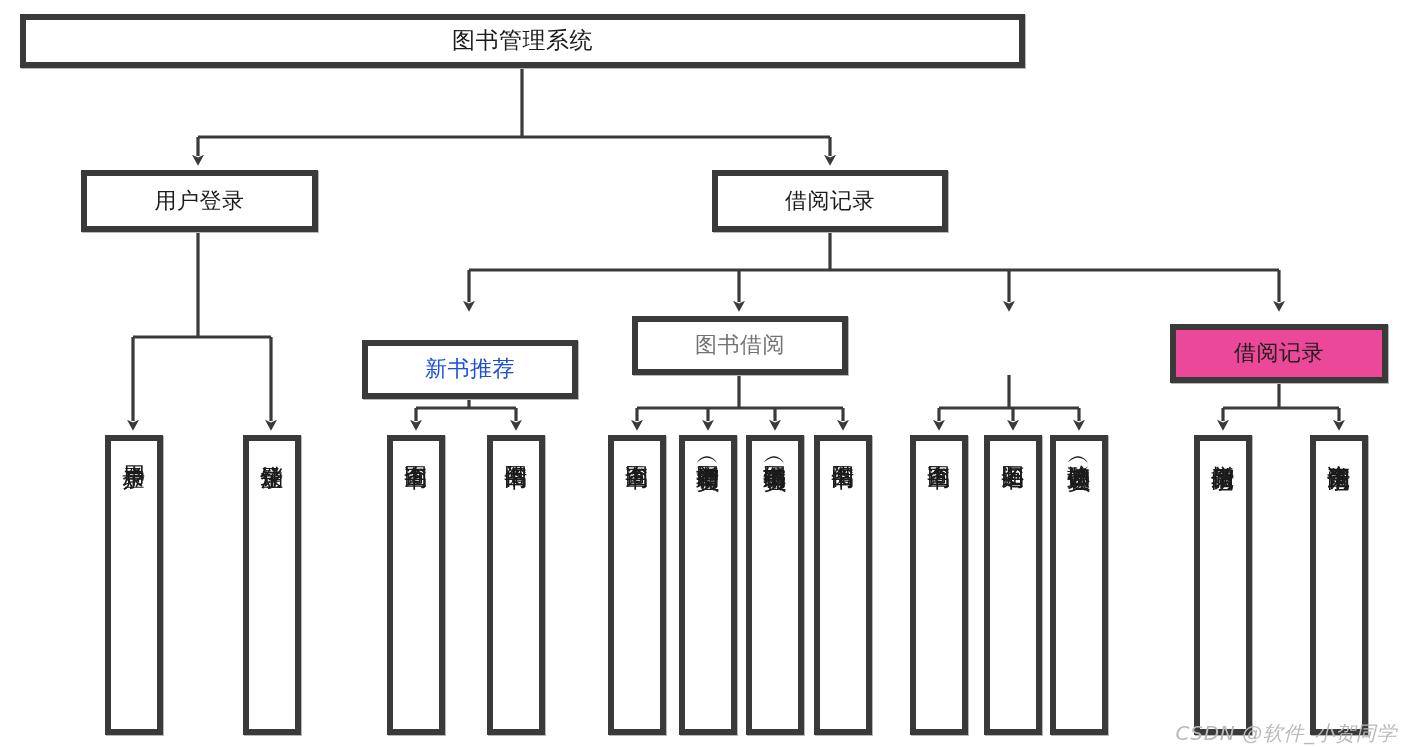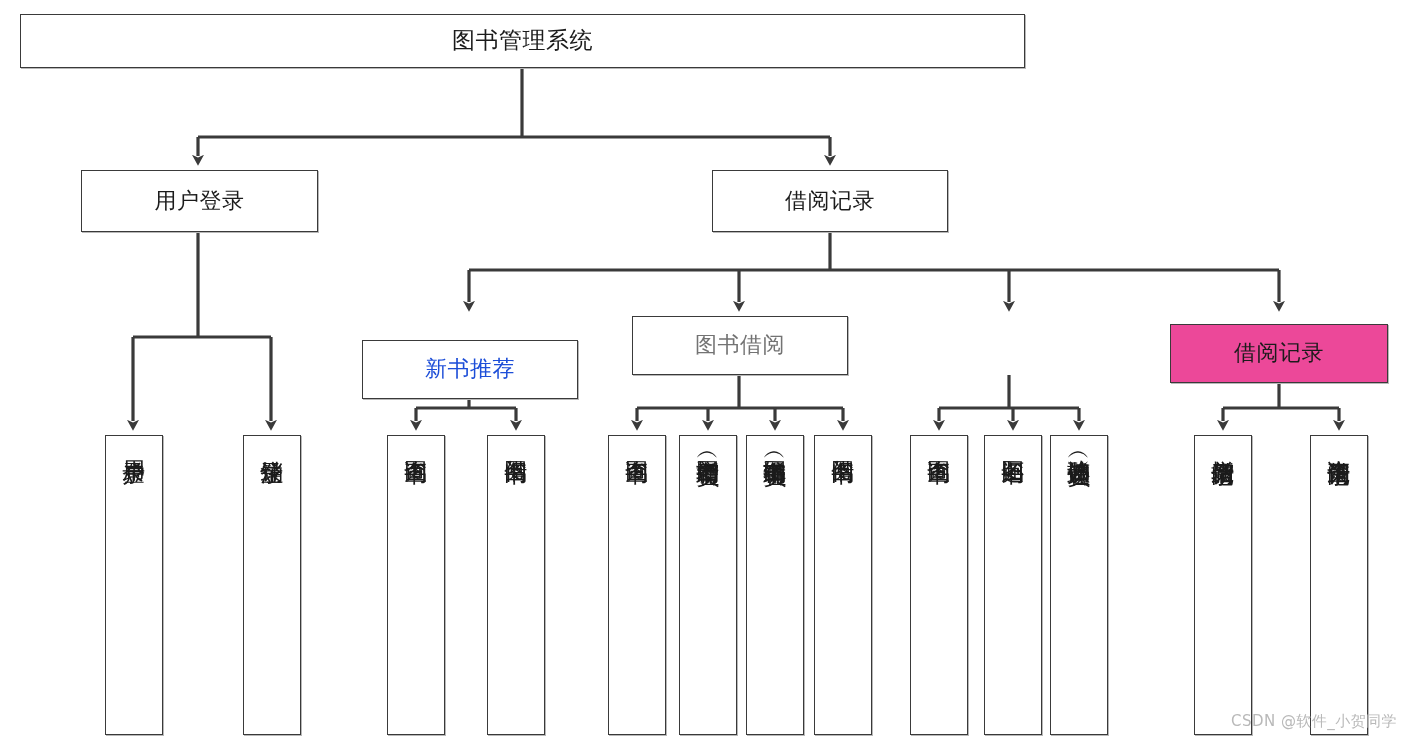--- a/index.html
+++ b/index.html
@@ -23,21 +23,21 @@
     left: 0;
     top: 0;
     width: 1405px;
     height: 747px;
     pointer-events: none;
   }
   .node {
     position: absolute;
     box-sizing: border-box;
     background: #ffffff;
-    border: 1px solid #eab308;
+    border: 6px solid #eab308;
     display: flex;
     align-items: center;
     justify-content: center;
     color: #1b1b1b;
     box-shadow: 1px 1px 0 #b8b8b8;
   }
   .node-label {
     display: block;
     letter-spacing: 0.02em;
     white-space: nowrap;
@@ -58,25 +58,26 @@
     writing-mode: vertical-rl;
     text-orientation: upright;
     font-size: 23px;
     line-height: 1.16;
     letter-spacing: 0.03em;
     white-space: nowrap;
   }
   .watermark {
     position: absolute;
     right: 8px;
-    bottom: 16px;
-    font-size: 15px;
+    bottom: 0;
+    font-size: 20px;
     color: #b9b9b9;
     white-space: nowrap;
     letter-spacing: 0.03em;
+    font-style: italic;
   }
 </style>
 </head>
 <body style="background: rgb(255, 255, 255);">
 
 <div id="canvas" style="background: rgb(255, 255, 255);">
 
   <svg id="wires" viewBox="0 0 1405 747" width="1405" height="747" aria-hidden="true">
     <defs>
       <marker id="arrow" markerWidth="12" markerHeight="14" refX="1.2" refY="6" orient="auto" markerUnits="userSpaceOnUse">

